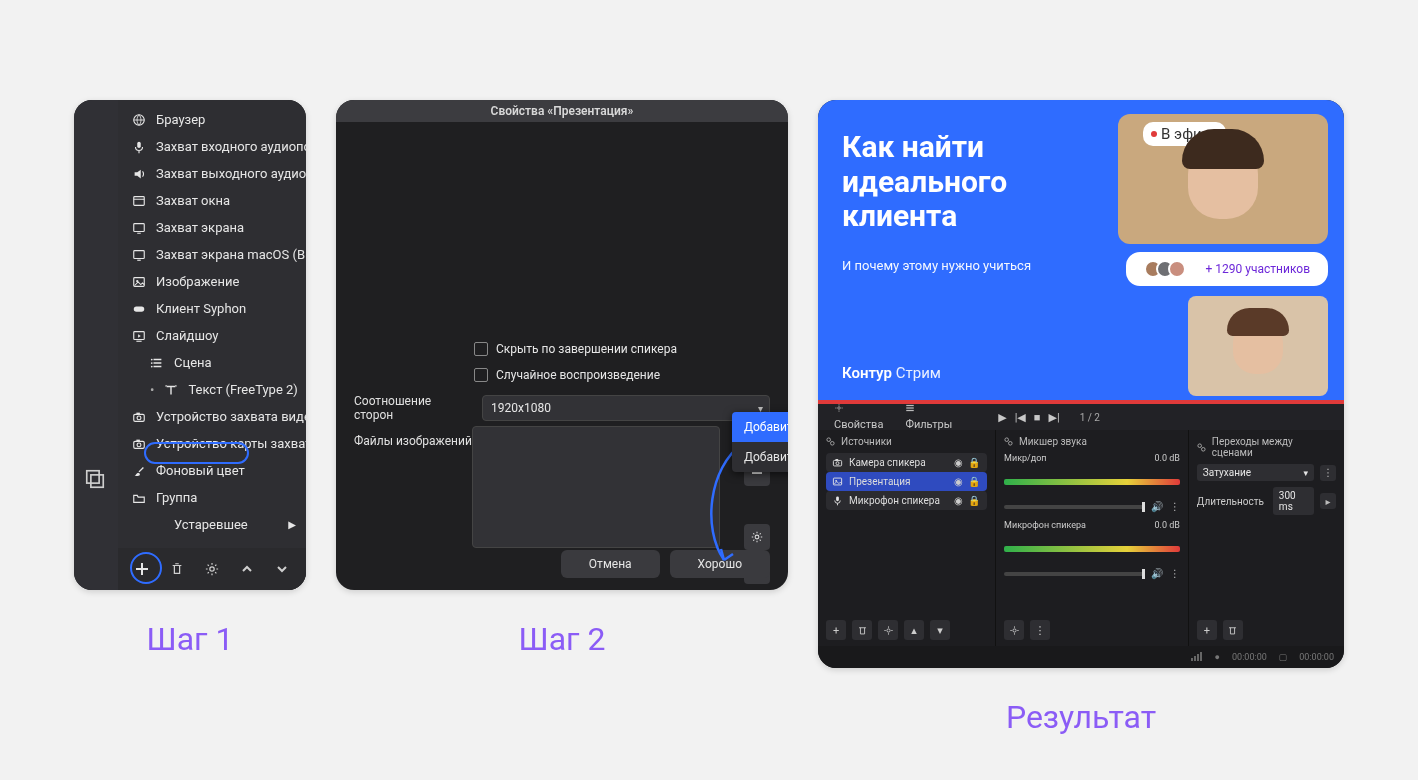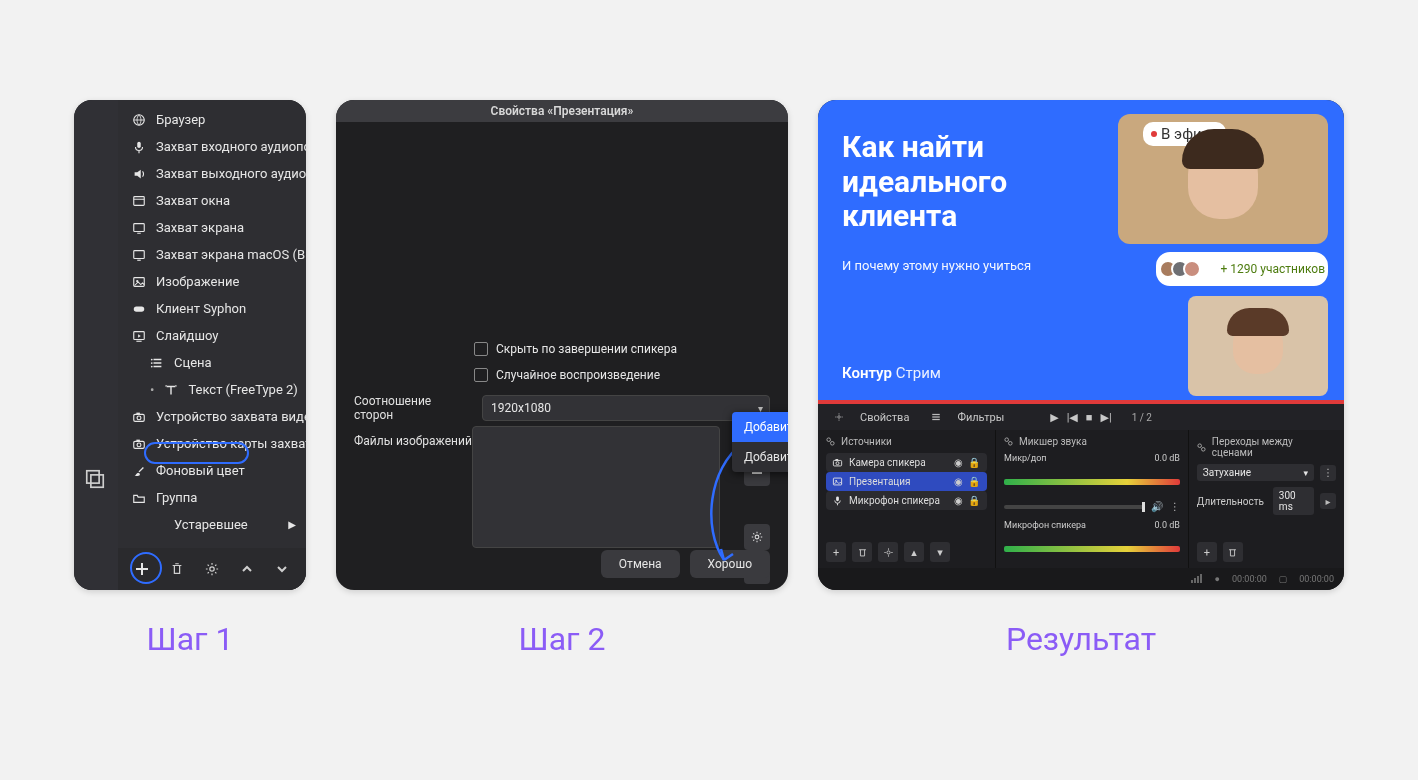--- a/index.html
+++ b/index.html
@@ -98,71 +98,71 @@
     position:relative; font-size:12px;
   }
   .p2 .select .caret { position:absolute; right:6px; font-size:10px; color:#bbb;}
   .p2 .filebox {
     position:absolute; left:136px; top:300px; width:248px; height: 122px;
     background:#323236; border:1px solid #444; border-radius:4px;
   }
   .p2 .sidebtns { position:absolute; right:18px; top:300px; display:flex; flex-direction:column; gap:8px;}
   .p2 .sbtn { width:26px; height:26px; background:#3a3a3e; border-radius:4px; display:flex; align-items:center; justify-content:center; color:#ddd; cursor:pointer; }
   .p2 .bot { position:absolute; bottom:12px; right:18px; display:flex; gap:10px;}
-  .p2 .dbtn { background:#3a3a3e; border-radius:6px; padding:7px 18px; color:#e6e6e6; font-size:12px; cursor:pointer;}
+  .p2 .dbtn { background:#3a3a3e; border-radius:6px; padding:7px 28px; color:#e6e6e6; font-size:12px; cursor:pointer;}
   .popover {
     position:absolute; left:396px; top:312px; width:130px; background:#2e2e32; border-radius:4px;
     box-shadow:0 2px 8px rgba(0,0,0,0.6); overflow:hidden; z-index:5;
   }
   .popover .pitem { padding:8px 12px; font-size:12px; color:#e6e6e6; cursor:pointer;}
   .popover .pitem.sel { background:#2f6cff; color:#fff;}
   .p2-arrow {
     position:absolute; left:358px; top:338px; width:50px; height:130px; pointer-events:none; z-index:4;
   }
   .ck { width:14px;height:14px;border:1px solid #888;border-radius:2px;display:inline-block;}
 
   
   .p3 {
-    width: 526px; height: 490px; background:#18181b; position:relative; overflow:hidden;
+    width: 526px; height: 568px; background:#18181b; position:relative; overflow:hidden;
   }
   .p3 .preview {
     position:absolute; top:0; left:0; right:0; height: 300px; background:#2f6cff;
     color:#fff; padding: 30px 24px;
   }
   .p3 .preview h1 { font-size:30px; font-weight:700; line-height:1.15;}
   .p3 .preview .sub{ font-size:13px; margin-top:24px; opacity:.95;}
   .p3 .brand{ position:absolute; left:24px; bottom:18px; font-size:15px; font-weight:600;}
   .p3 .brand .thin{ font-weight:400; opacity:.9;}
   .p3 .vidcard{
     position:absolute; top:14px; right:16px; width:210px; height:130px; background:#c9a87e;
     border-radius:12px; overflow:hidden;
   }
   .p3 .vidcard .badge{
     position:absolute; top:8px; left:25px; background:#fff; color:#333; font-size:15px;
     padding:3px 8px; border-radius:10px; display:flex; align-items:center; gap:4px;
   }
   .p3 .vidcard .badge::before{content:""; width:6px;height:6px;background:#e03a3a;border-radius:50%;}
   .p3 .countcard{
-    position:absolute; top:152px; right:16px; background:#fff; color:#4d7c0f; font-size:12px;
-    padding:8px 3px; border-radius:14px; display:flex; align-items:center; gap:20px;
+    position:absolute; top:152px; right:16px; background:#fff; color:#6d28d9; font-size:12px;
+    padding:8px 18px; border-radius:14px; display:flex; align-items:center; gap:20px;
   }
   .p3 .avs{ display:flex;}
   .p3 .avs span{ width:18px;height:18px;border-radius:50%; border:2px solid #fff; margin-left:-6px;}
   .p3 .avs span:first-child{margin-left:0;}
   .p3 .av1{background:#a87c5e;} .p3 .av2{background:#6e6f73;} .p3 .av3{background:#c98e7e;}
   .p3 .speaker{
     position:absolute; top:196px; right:16px; width:140px; height:100px; background:#d9c3a8;
     border-radius:8px;
   }
   .p3 .timeline-red{position:absolute; top:300px; left:0; right:0; height:4px; background:#e03a3a;}
   .p3 .ctrlbar{
     position:absolute; top:304px; left:0; right:0; height:26px; background:#222226;
     display:flex; align-items:center; gap:10px; padding:0 10px; color:#c8c8c8; font-size:11px;
   }
-  .p3 .ctrlbar .tab{ display:flex; align-items:center; gap:16px; padding:4px 6px; border-radius:4px;}
+  .p3 .ctrlbar .tab{ display:flex; gap:5px; padding:4px 6px; border-radius:4px;flex-direction:column;}
   .p3 .ctrlbar .ctrls{ display:flex; gap:8px; margin-left:10px;}
   .p3 .ctrlbar .ctrls span{ cursor:pointer;}
   .p3 .ctrlbar .pg{ margin-left:10px; font-size:10px; color:#aaa;}
   .p3 .panels{
     position:absolute; top:330px; left:0; right:0; bottom:22px; display:flex; background:#1d1d20;
   }
   .p3 .pcol{ flex:1; border-right:1px solid #111; padding:6px 8px; color:#dcdcdc; font-size:10px; display:flex; flex-direction:column; gap:6px;}
   .p3 .pcol:last-child{ border-right:none;}
   .p3 .phdr{ display:flex; align-items:center; gap:6px; color:#bbb; font-size:10px;}
   .p3 .src{ display:flex; align-items:center; gap:6px; background:#2b2b2f; border-radius:4px; padding:4px 6px;}

